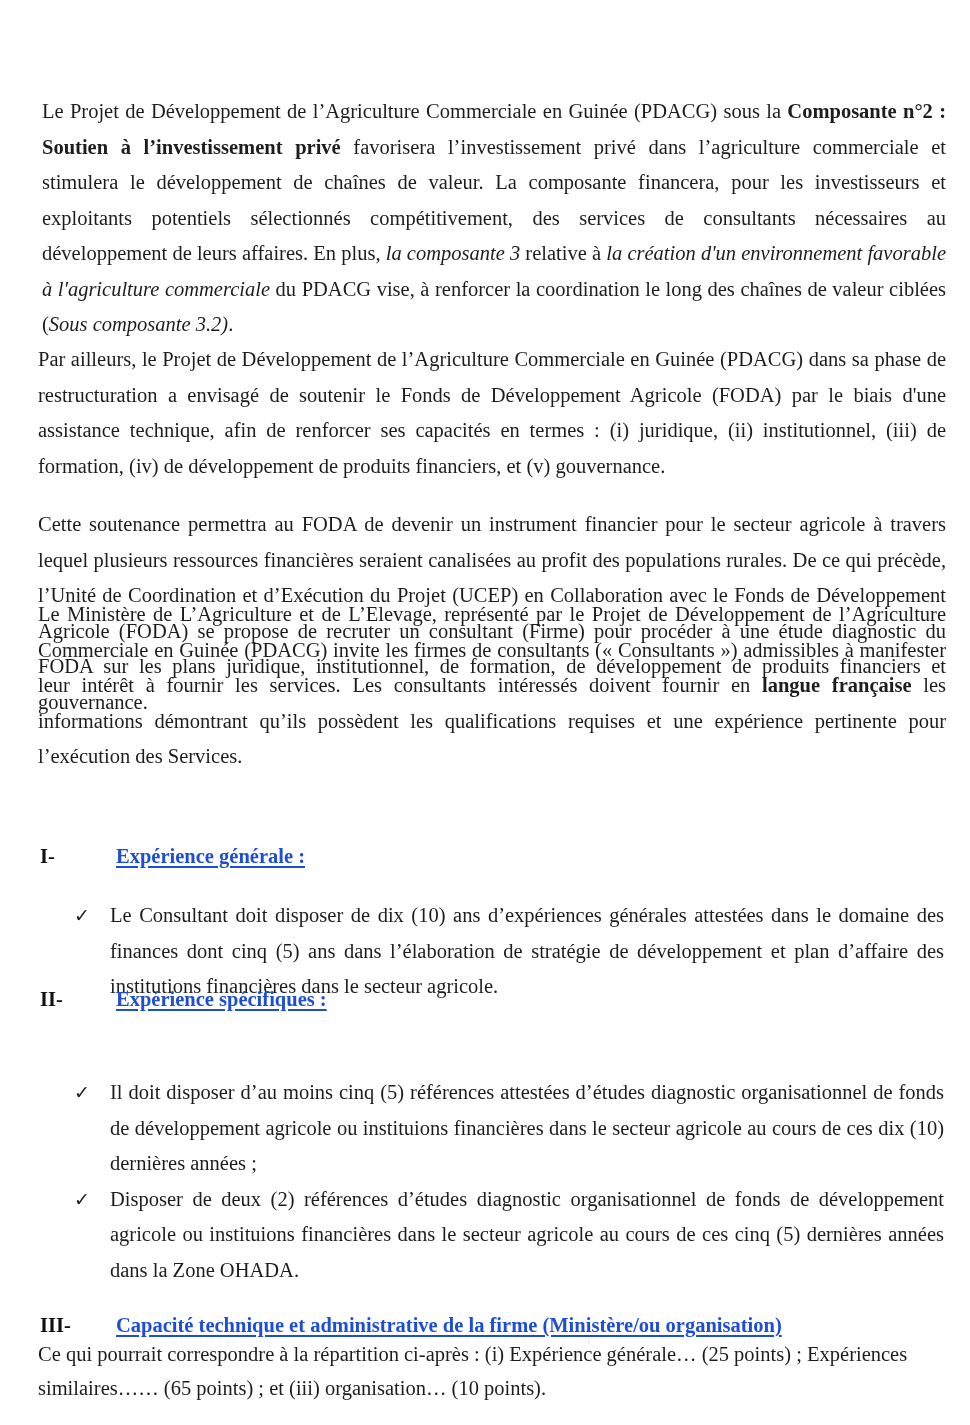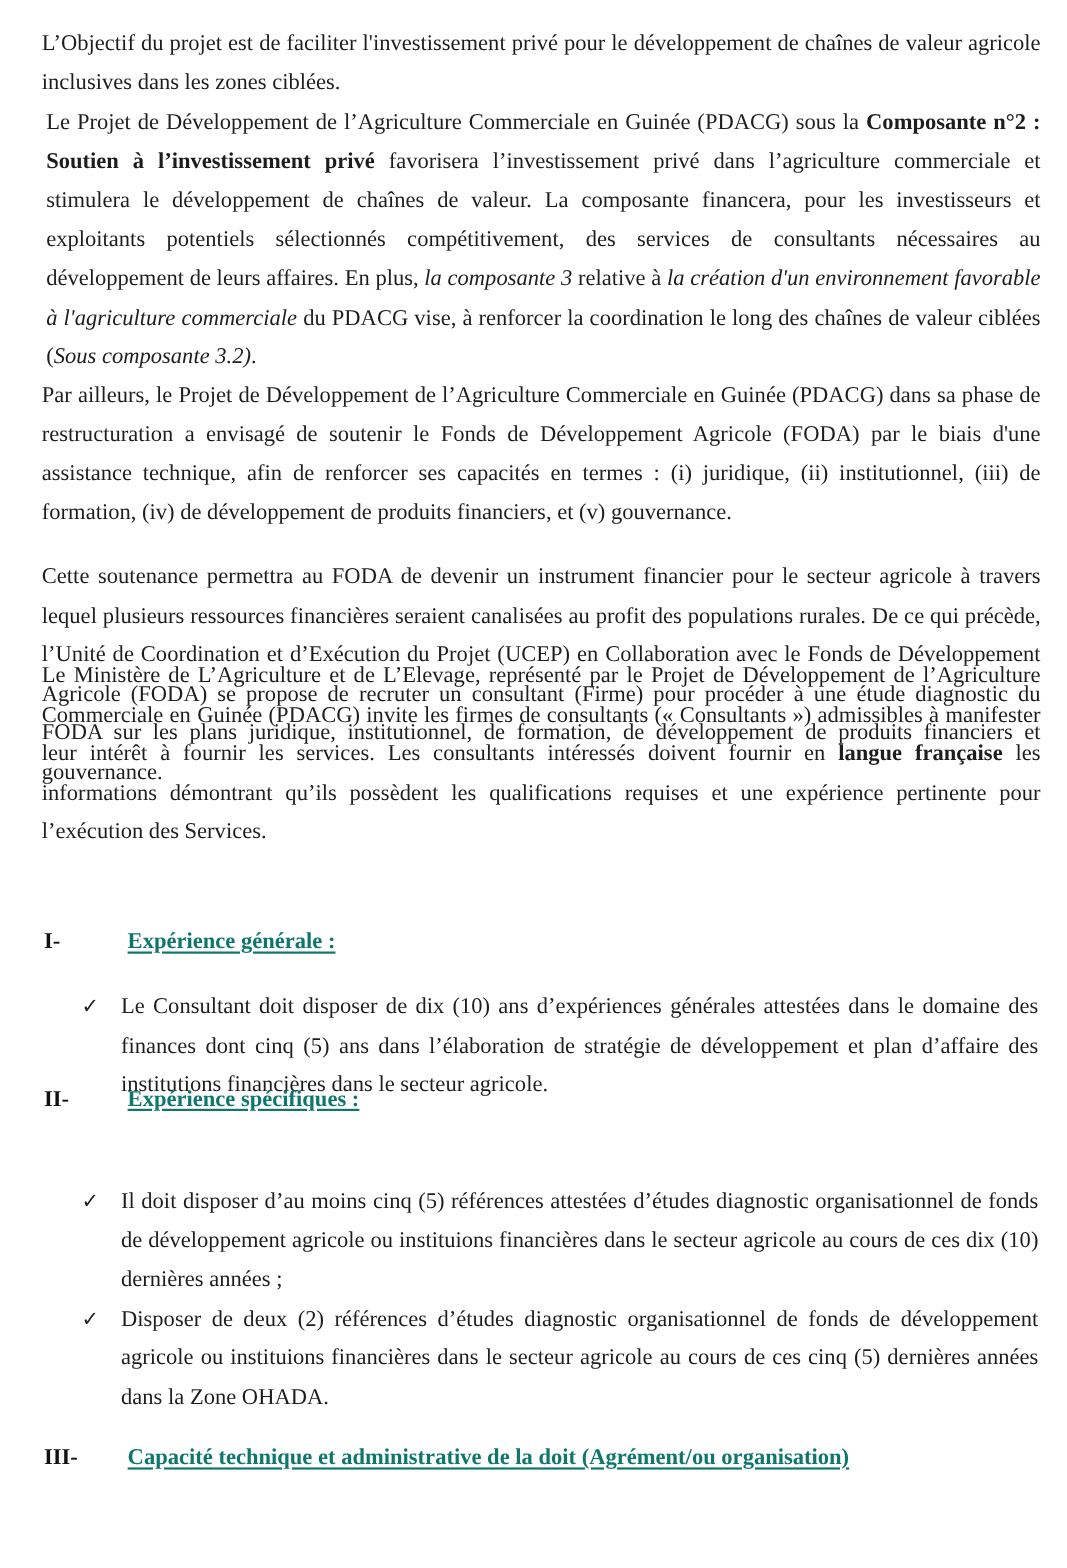--- a/index.html
+++ b/index.html
@@ -86,21 +86,21 @@
     font-size: 20.5px;
     color: #111;
   }
   .sec-title {
     position: absolute;
     left: 116px;
     font-weight: bold;
     font-size: 20.5px;
     text-decoration: underline;
     text-underline-offset: 3px;
-    color: #0f766e;
+    color: #1d4ed8;
   }
   #sec1-num, #sec1-title { top: 845px; }
   #sec2-num, #sec2-title { top: 988px; }
   #sec3-num, #sec3-title { top: 1274px; margin-top: 40px; }
 
   
   .bullet-list {
     position: absolute;
     left: 0;
     width: 970px;
@@ -126,23 +126,20 @@
   }
   #list-1 { top: 898px; }
   #list-2 { top: 1075px; }
   #list-2 .bullet-row + .bullet-row { margin-top: 0px; }
 </style>
 </head>
 <body>
 
 <div class="page">
 
-  <p class="para p-first">
-    <span>L’Objectif du projet est de faciliter l'investissement privé pour le développement de chaînes de valeur agricole inclusives dans les zones ciblées.</span>
-  </p>
 
   <p class="para p-second">
     <span>Le Projet de Développement de l’Agriculture Commerciale en Guinée (PDACG) sous la </span><b>Composante n°2 : Soutien à l’investissement privé</b><span> favorisera l’investissement privé dans l’agriculture commerciale et stimulera le développement de chaînes de valeur. La composante financera, pour les investisseurs et exploitants potentiels sélectionnés compétitivement, des services de consultants nécessaires au développement de leurs affaires. En plus, </span><span class="bi">la composante 3</span><span> relative à </span><span class="bi">la création d'un environnement favorable à l'agriculture commerciale</span><span> du PDACG vise, à renforcer la coordination le long des chaînes de valeur ciblées (</span><span class="bi">Sous composante 3.2)</span><span>.</span>
   </p>
 
   <p class="para p-third">
     <span>Par ailleurs, le Projet de Développement de l’Agriculture Commerciale en Guinée (PDACG) dans sa phase de restructuration a envisagé de soutenir le Fonds de Développement Agricole (FODA) par le biais d'une assistance technique, afin de renforcer ses capacités en termes : (i) juridique, (ii) institutionnel, (iii) de formation, (iv) de développement de produits financiers, et (v) gouvernance.</span>
   </p>
 
   <p class="para p-fourth">
@@ -172,16 +169,19 @@
       <span class="tick">✓</span>
       <span>Il doit disposer d’au moins cinq (5) références attestées d’études diagnostic organisationnel de fonds de développement agricole ou instituions financières dans le secteur agricole au cours de ces dix (10) dernières années ;</span>
     </div>
     <div class="bullet-row">
       <span class="tick">✓</span>
       <span>Disposer de deux (2) références d’études diagnostic organisationnel de fonds de développement agricole ou instituions financières dans le secteur agricole au cours de ces cinq (5) dernières années dans la Zone OHADA.</span>
     </div>
   </div>
 
   <span class="sec-num" id="sec3-num">III-</span>
-  <span class="sec-title" id="sec3-title">Capacité technique et administrative de la doit (Agrément/ou organisation)</span>
+  <span class="sec-title" id="sec3-title">Capacité technique et administrative de la firme (Ministère/ou organisation)</span>
 
+  <p class="para p-final">
+    <span>Ce qui pourrait correspondre à la répartition ci-après : (i) Expérience générale… (25 points) ; Expériences similaires…… (65 points) ; et (iii) organisation… (10 points).</span>
+  </p>
 
 </div>
 
 </body></html>

